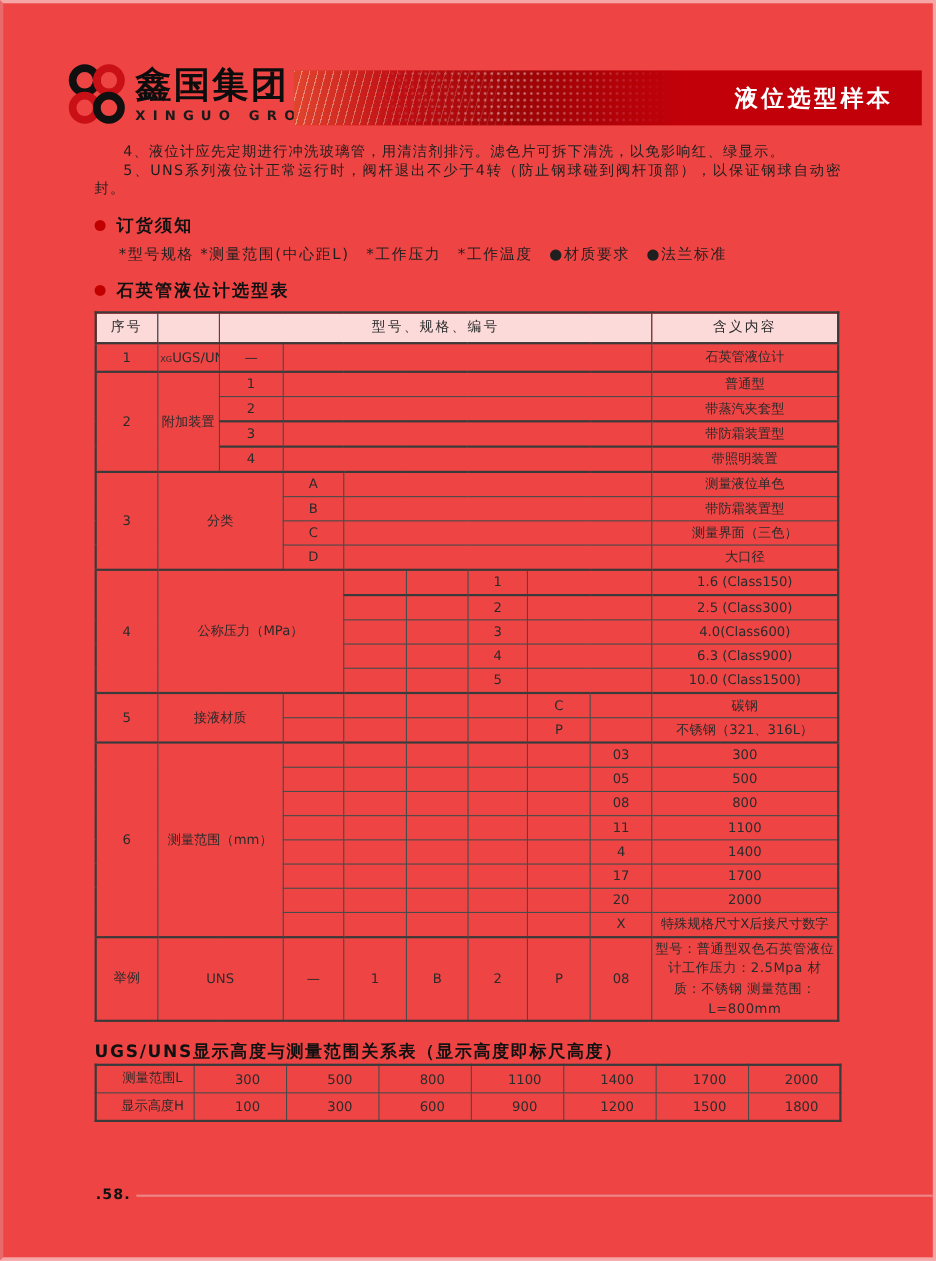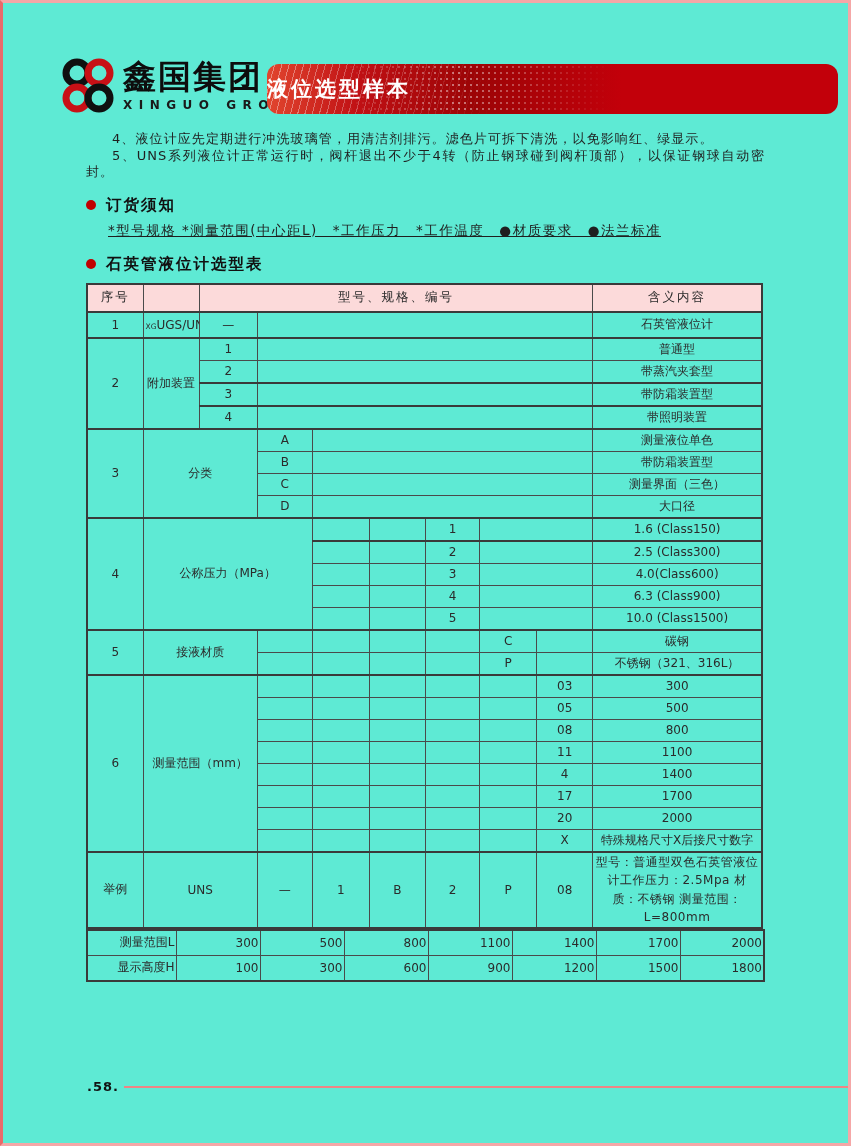--- a/index.html
+++ b/index.html
@@ -1,63 +1,63 @@
 <!DOCTYPE html>
 <html><head>
 <meta charset="utf-8">
 <style>
   html,body { margin:0; padding:0; background:#fff; }
   .page {
     position:relative; width:851px; height:1146px; box-sizing:border-box;
-    background:#5eead4; overflow:hidden;
+    background:#ef4444; overflow:hidden;
     border:3px solid #f5a7a7; border-left:3px solid #e96a6a;
     font-family:"DejaVu Sans", sans-serif; color:#222;
   }
   
   .logo { position:absolute; left:58px; top:54px; width:54px; height:58px; }
   .brand { position:absolute; left:120px; top:56px; width:150px; }
   .brand-cn { font-size:33px; font-weight:900; color:#0d0d0d; letter-spacing:2px; line-height:36px; white-space:nowrap; }
   .brand-en { font-size:12px; font-weight:bold; color:#1a1a1a; letter-spacing:6.5px; margin-top:3px; white-space:nowrap; }
   .banner {
     position:absolute; left:264px; top:61px; right:10px; height:50px;
     background:linear-gradient(90deg,#e1452e 0%,#c01014 16%,#9c0406 36%,#c2000a 62%,#c2000a 100%);
-    display:flex; align-items:center; overflow:hidden;border-radius:12px;
+    display:flex; align-items:center; justify-content:flex-end; overflow:hidden;
   }
   .banner::before{ content:""; position:absolute; left:0; top:0; bottom:0; width:42%;
     background:repeating-linear-gradient(105deg, rgba(255,255,255,.38) 0 1px, rgba(255,255,255,0) 1px 7px);
     -webkit-mask-image:linear-gradient(90deg,#000 10%,transparent 95%); mask-image:linear-gradient(90deg,#000 10%,transparent 95%);
   }
   .banner::after{ content:""; position:absolute; left:12%; top:0; bottom:0; width:48%;
     background-image:radial-gradient(rgba(255,255,255,.45) 1px, transparent 1.4px); background-size:6px 6px;
     -webkit-mask-image:linear-gradient(90deg,transparent 0%, #000 45%, transparent 100%); mask-image:linear-gradient(90deg,transparent 0%, #000 45%, transparent 100%);
   }
   .banner-title { position:relative; z-index:2; color:#fff; font-size:21px; font-weight:bold; letter-spacing:3px; padding-right:26px; }
   
   .content { position:absolute; top:128px; left:83px; width:679px; }
   .note { font-size:13px; line-height:16.5px; letter-spacing:1.1px; text-align:justify; text-indent:2em; margin:0; color:#1f1f1f; }
   .section-head { display:flex; align-items:center; margin-top:14px; margin-bottom:4px; }
   .dot { width:10px; height:10px; border-radius:50%; background:#c00000; margin-right:10px; flex:0 0 auto; }
   .section-title { font-size:15.5px; font-weight:bold; letter-spacing:2px; color:#111; }
-  .ordering-items { font-size:13.5px; letter-spacing:1.5px; margin:6px 0 4px 22px; color:#1f1f1f;text-decoration:underline; }
+  .ordering-items { font-size:13.5px; letter-spacing:1.5px; margin:6px 0 4px 22px; color:#1f1f1f; }
   
   table.sel { border-collapse:collapse; table-layout:fixed; width:677px; margin-top:8px; }
   table.sel td { border:1px solid #4a4a4a; font-size:12px; text-align:center; vertical-align:middle; height:21px; padding:0 2px; color:#2b2b2b; overflow:hidden; }
   table.sel tr.hdr td { background:#fcdada; height:26px; font-size:12.5px; letter-spacing:2px; border-bottom:2px solid #3a3a3a; }
   table.sel { border:2px solid #3a3a3a; }
   table.sel tr.gstart td { border-top:2px solid #3a3a3a; }
   table.sel tr.thick td { border-top:2px solid #3a3a3a; }
   td.small-model { font-size:9px; letter-spacing:0; }
   td.small-model .xg { font-size:7.5px;margin-top:16px; }
   td.desc { text-align:left; padding:4px 7px; line-height:1.55; letter-spacing:0.5px; }
   tr.example td { height:66px; }
   
   .rel-title { font-size:15.5px; font-weight:bold; letter-spacing:1.5px; margin-top:17px; color:#111; }
   .rel-unit { font-size:13.5px; letter-spacing:2px; text-align:right; width:677px; margin:6px 0 3px 0; }
   table.rel { border-collapse:collapse; table-layout:fixed; width:677px; border:2px solid #3a3a3a; }
-  table.rel td { border:1px solid #4a4a4a; font-size:12px; text-align:right; height:22px; color:#2b2b2b;padding-left:15px; }
+  table.rel td { border:1px solid #4a4a4a; font-size:12px; text-align:center; height:22px; color:#2b2b2b;padding-left:15px; }
   
   .pageno-row { position:absolute; left:84px; right:0px; top:1076px; display:flex; align-items:center; }
   .pageno { font-size:13px; font-weight:bold; letter-spacing:1px; color:#111; }
   .pageno-line { flex:1; height:2px; background:#ee8585; margin-left:5px; }
 </style>
 </head>
 <body>
 
 <div class="page">
 
@@ -307,20 +307,21 @@
         <td>1</td>
         <td>B</td>
         <td>2</td>
         <td>P</td>
         <td>08</td>
         <td class="desc">型号：普通型双色石英管液位计工作压力：2.5Mpa 材质：不锈钢 测量范围：L=800mm</td>
       </tr>
     </tbody>
       </table>
 
+    <div class="rel-title">UGS/UNS显示高度与测量范围关系表（显示高度即标尺高度）</div>
     <table class="rel">
       <colgroup>
         <col style="width:89px">
           <col style="width:84px">
           <col style="width:84px">
           <col style="width:84px">
         <col style="width:84px">
           <col style="width:84px">
           <col style="width:84px">
           <col style="width:84px">

